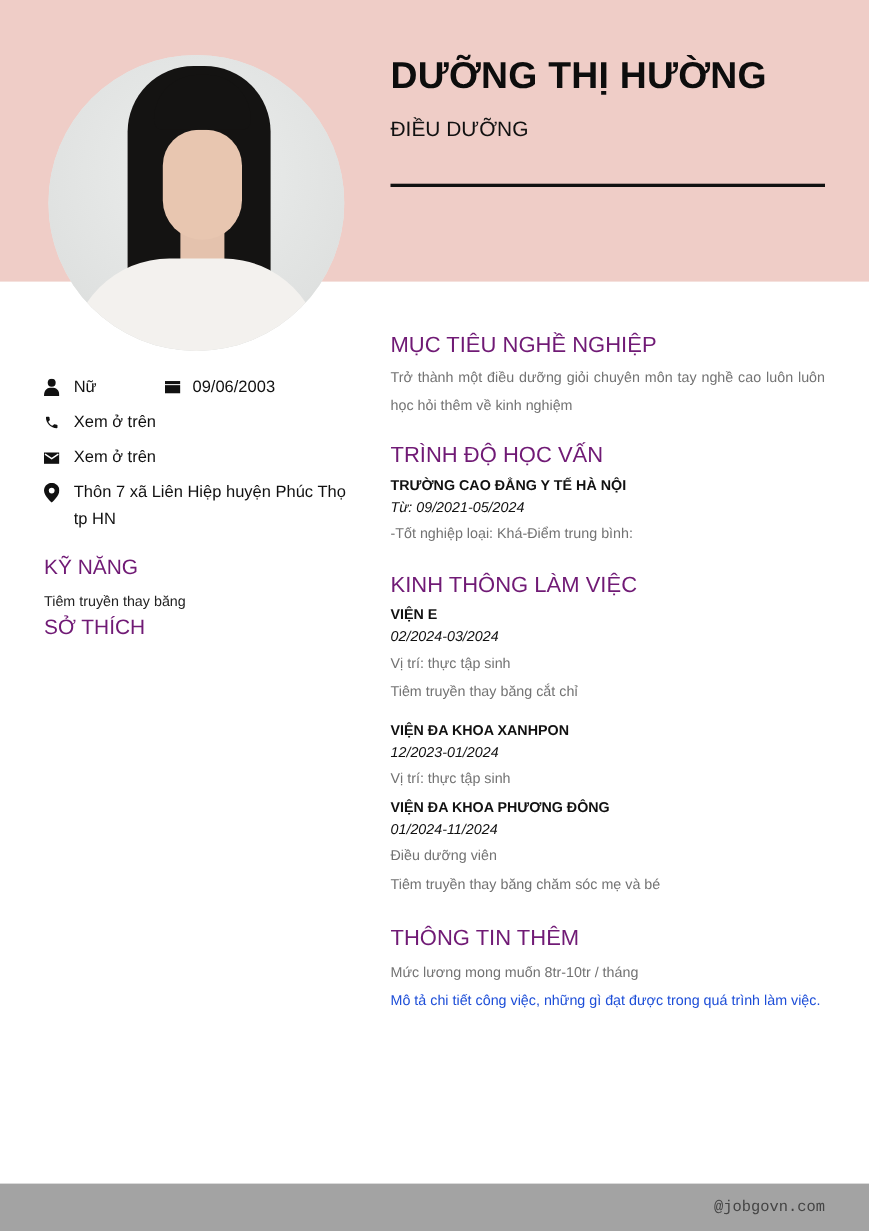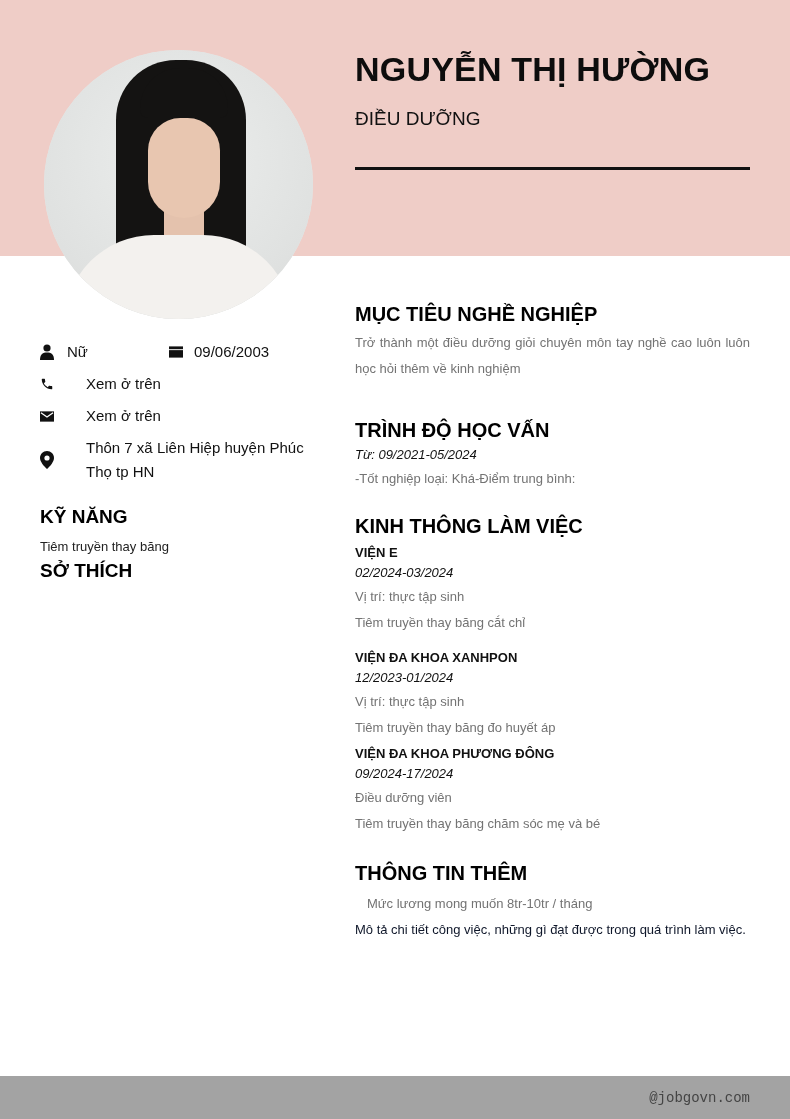--- a/index.html
+++ b/index.html
@@ -10,55 +10,55 @@
   .photo .hair { position:absolute; left:72px; top:10px; width:130px; height:240px; background:#141312; border-radius:60px 60px 30px 30px; }
   .photo .face { position:absolute; left:104px; top:68px; width:72px; height:100px; background:#e8c6b0; border-radius:36px 36px 40px 40px; }
   .photo .bangs { position:absolute; left:96px; top:18px; width:88px; height:50px; background:#141312; border-radius:40px 40px 8px 8px; }
   .photo .shirt { position:absolute; left:20px; top:185px; width:229px; height:120px; background:#f3f1ee; border-radius:90px 90px 0 0; }
   .photo .neck { position:absolute; left:120px; top:160px; width:40px; height:40px; background:#e4c2ad; }
   .name { position:absolute; left:355px; top:50px; font-size:34px; font-weight:bold; letter-spacing:0.2px; color:#0d0d0d; }
   .title { position:absolute; left:355px; top:108px; font-size:19px; color:#111; }
   .name-rule { position:absolute; left:355px; top:167px; width:395px; height:3px; background:#111; }
 
   .left { position:absolute; left:40px; top:340px; width:276px; }
-  .info-row { display:flex; align-items:center; font-size:15px; line-height:24px; margin-bottom:8px;gap:19px; }
+  .info-row { display:flex; align-items:flex-start; font-size:15px; line-height:24px; margin-bottom:8px; }
   .info-row .ic { width:14px; height:24px; display:flex; align-items:center; justify-content:flex-start; margin-right:13px; flex:none; }
   .info-row .pair { display:flex; width:110px; }
   .info-row .pair2 { display:flex; align-items:center; }
   .info-row .pair2 .ic { margin-right:11px; }
-  h2 { margin:0; font-weight:bold; color:#000000; }
+  h2 { margin:0; font-weight:normal; color:#701a75; }
   .left h2 { font-size:19px; }
   .sec-title-left { margin-top:20px; }
   .small { font-size:13px; line-height:26px; color:#222; }
   .justify { text-align:justify; }
 
   .right { position:absolute; left:355px; top:300px; width:395px; }
   .right h2 { font-size:20px; line-height:28px; }
   .org { font-size:13px; font-weight:bold; margin-top:4px; line-height:18px; }
   .date { font-size:13px; font-style:italic; line-height:22px; }
   .line { font-size:13px; line-height:26px; color:#737373; }
-  .muted { color:#0f172a; }
+  .muted { color:#1d4ed8; }
   .footer { position:absolute; left:0; top:1076px; width:790px; height:60px; background:#a3a3a3; }
   .footer span { position:absolute; right:40px; top:14px; font-family:"Liberation Mono", "DejaVu Sans Mono", monospace; font-size:14px; color:#444; }
 </style>
 </head>
 <body>
 
 <div class="top-band"></div>
 
 <div class="photo">
   <div class="bg"></div>
   <div class="hair"></div>
   <div class="neck"></div>
   <div class="face"></div>
   <div class="bangs"></div>
   <div class="shirt"></div>
 </div>
 
-<div class="name">NGUYỄN THỊ HƯỜNG</div>
+<div class="name">DƯỠNG THỊ HƯỜNG</div>
 <div class="title">ĐIỀU DƯỠNG</div>
 <div class="name-rule"></div>
 
 <div class="left">
   <div class="info-row">
     <div class="pair">
       <span class="ic">
         <svg width="14" height="16" viewBox="0 0 14 16">
             <circle cx="7" cy="4" r="3.6" fill="#111"></circle>
             <path d="M0 16 C0 10 3 8.5 7 8.5 C11 8.5 14 10 14 16 Z" fill="#111"></path>
@@ -106,45 +106,45 @@
   <h2 class="sec-title-left" style="margin-top:22px;">KỸ NĂNG</h2>
   <div class="small" style="margin-top:6px;">Tiêm truyền thay băng</div>
 
   <h2 style="">SỞ THÍCH</h2>
 </div>
 
 <div class="right">
   <h2>MỤC TIÊU NGHỀ NGHIỆP</h2>
   <div class="line justify" style="margin-top:2px;">Trở thành một điều dưỡng giỏi chuyên môn tay nghề cao luôn luôn học hỏi thêm về kinh nghiệm</div>
 
-  <h2 style="margin-top:34px;">TRÌNH ĐỘ HỌC VẤN</h2>
+  <h2 style="margin-top:18px;">TRÌNH ĐỘ HỌC VẤN</h2>
+  <div class="org">TRƯỜNG CAO ĐẲNG Y TẾ HÀ NỘI</div>
   <div class="date">Từ: 09/2021-05/2024</div>
   <div class="line">-Tốt nghiệp loại: Khá-Điểm trung bình:</div>
 
   <h2 style="margin-top:20px;">KINH THÔNG LÀM VIỆC</h2>
 
   <div>
     <div class="org">VIỆN E</div>
     <div class="date">02/2024-03/2024</div>
     <div class="line">Vị trí: thực tập sinh</div>
     <div class="line">Tiêm truyền thay băng cắt chỉ</div>
   </div>
   <div style="margin-top:13px;">
     <div class="org">VIỆN ĐA KHOA XANHPON</div>
     <div class="date">12/2023-01/2024</div>
     <div class="line">Vị trí: thực tập sinh</div>
-    <div class="line">Tiêm truyền thay băng đo huyết áp</div>
   </div>
   <div style="margin-top:4px;">
     <div class="org">VIỆN ĐA KHOA PHƯƠNG ĐÔNG</div>
-    <div class="date">09/2024-17/2024</div>
+    <div class="date">01/2024-11/2024</div>
     <div class="line">Điều dưỡng viên</div>
     <div class="line">Tiêm truyền thay băng chăm sóc mẹ và bé</div>
   </div>
 
   <h2 style="margin-top:22px;">THÔNG TIN THÊM</h2>
-  <div class="line" style="margin-top:4px;margin-left:12px;">Mức lương mong muốn 8tr-10tr / tháng</div>
+  <div class="line" style="margin-top:4px;">Mức lương mong muốn 8tr-10tr / tháng</div>
   <div class="line muted justify"> Mô tả chi tiết công việc, những gì đạt được trong quá trình làm việc.</div>
 </div>
 
 <div class="footer">
   <span>@jobgovn.com</span>
 </div>
 
 </body></html>

